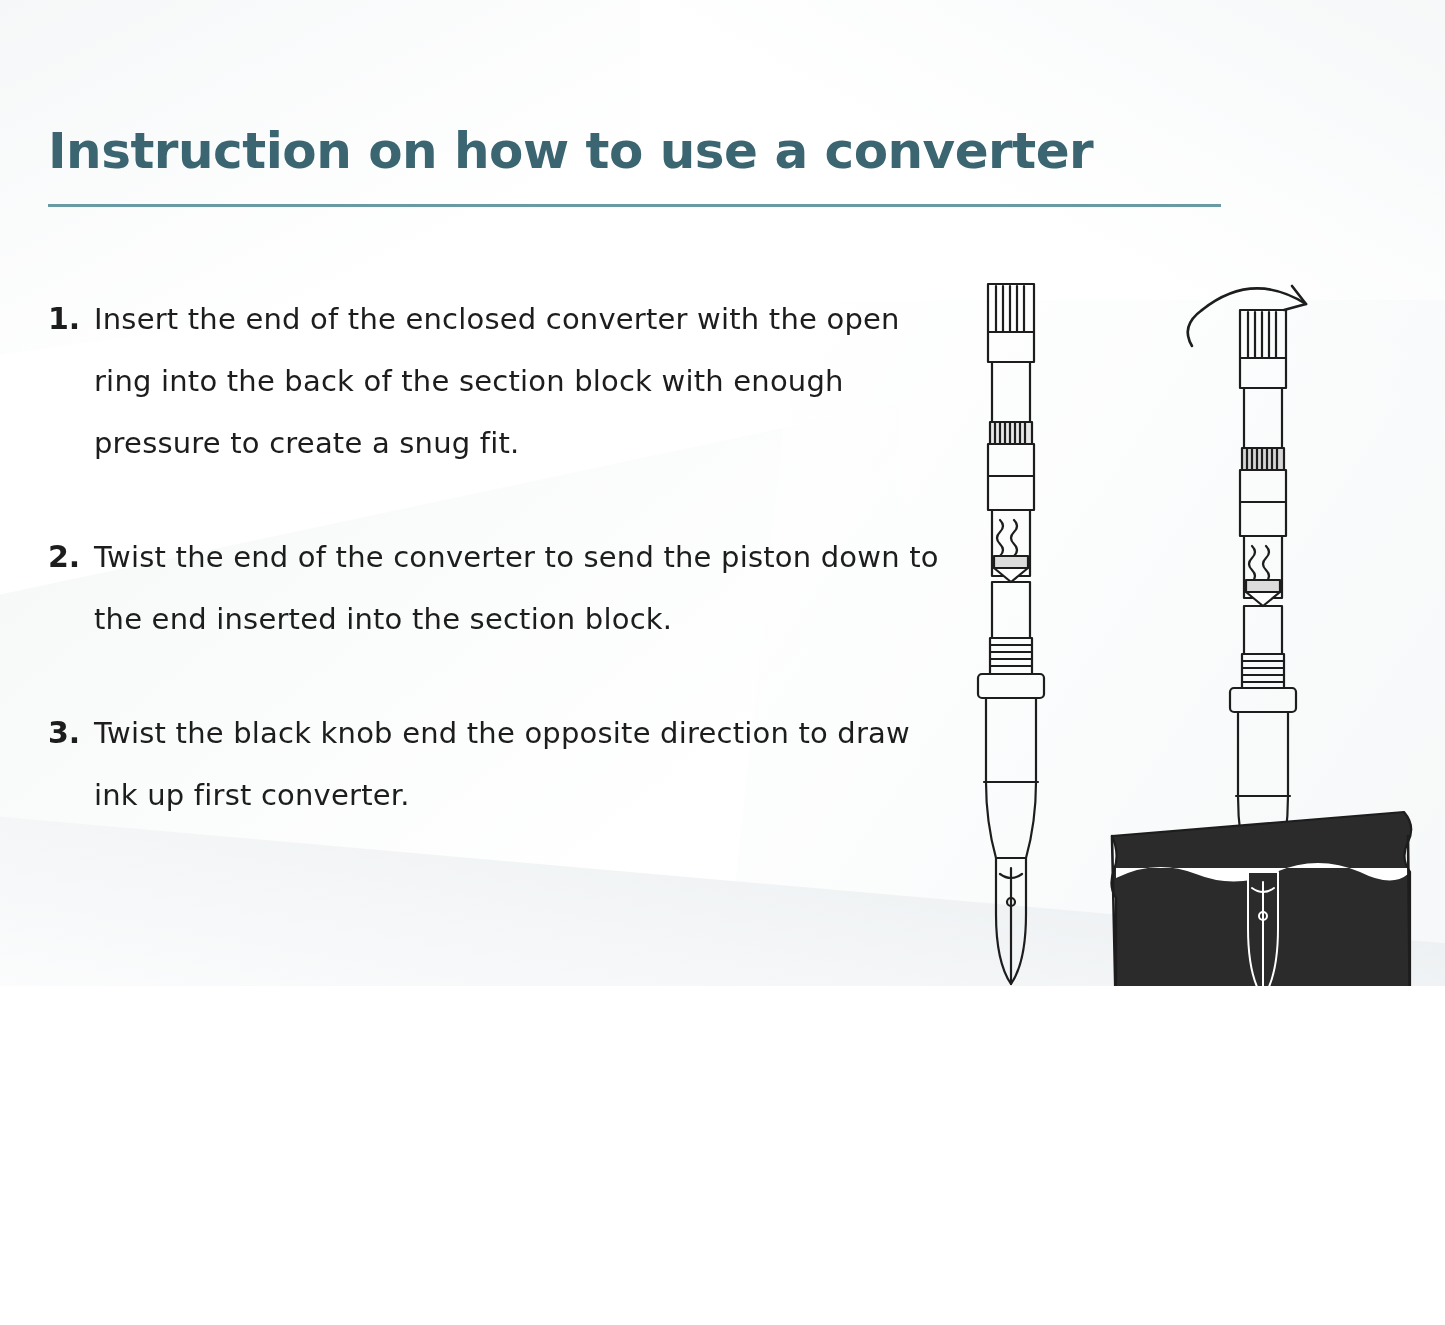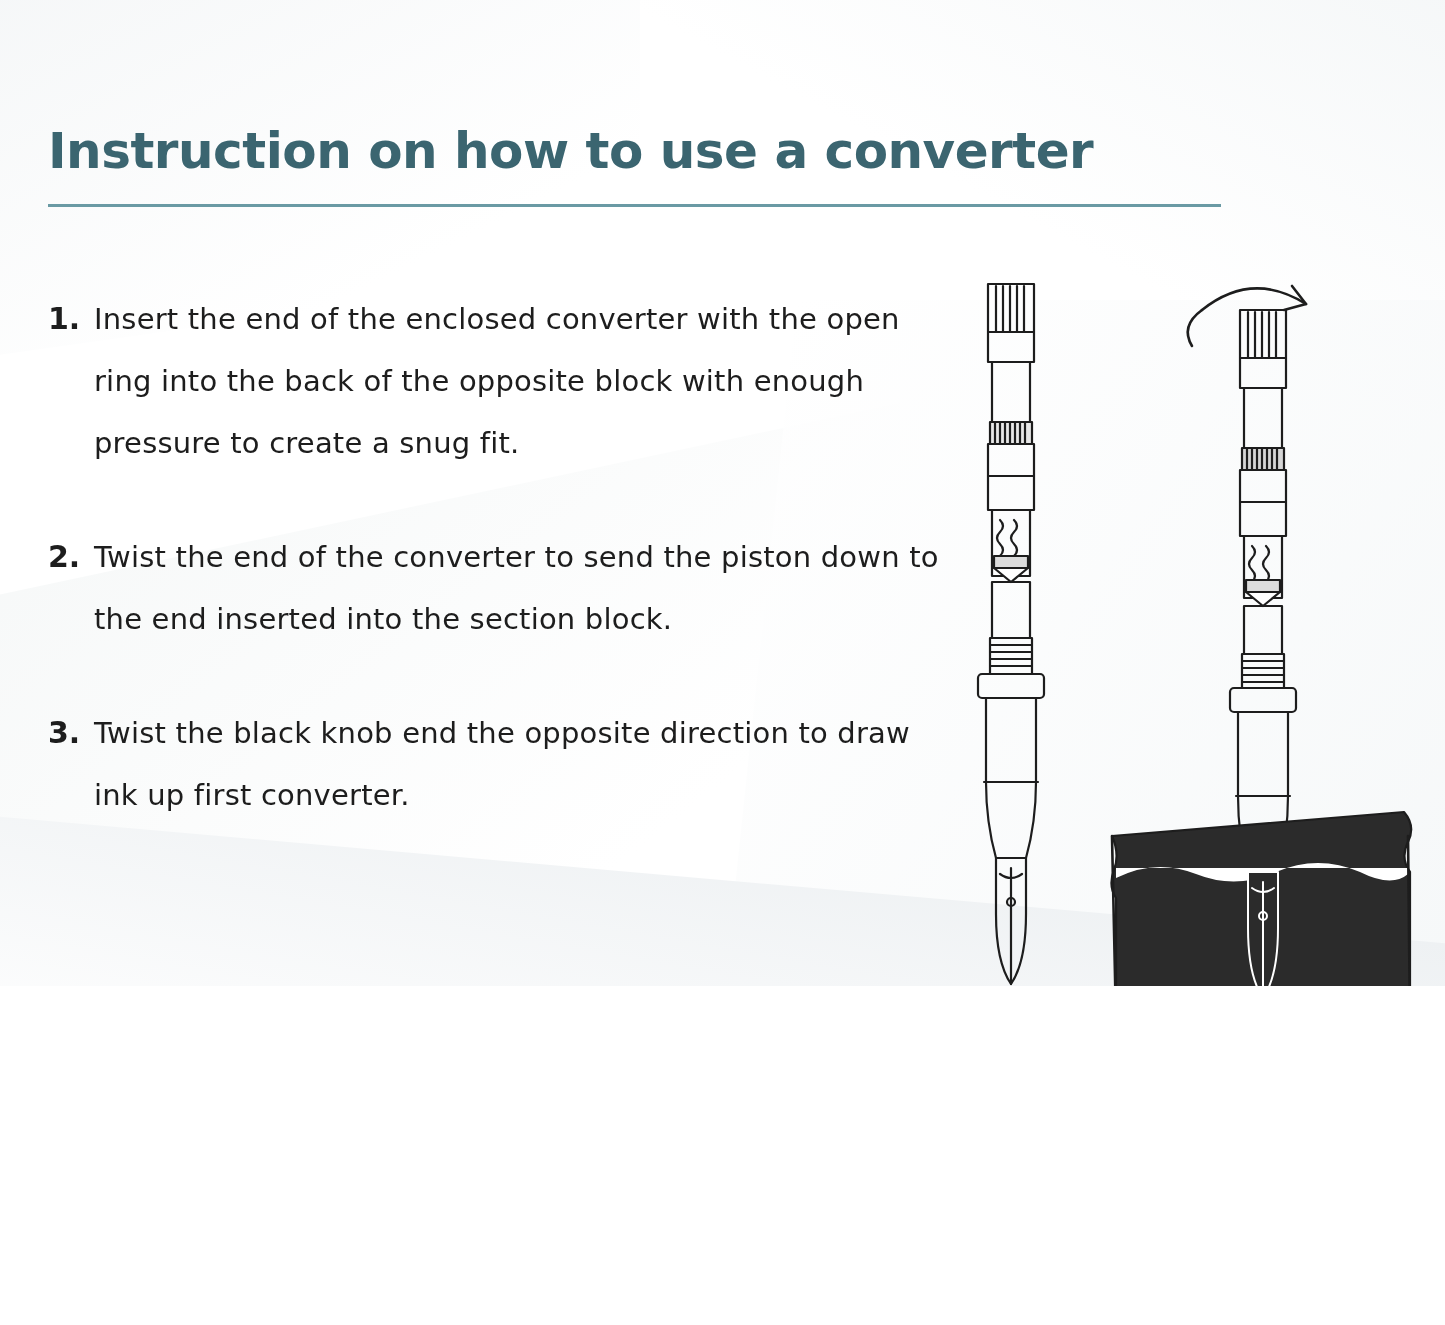--- a/index.html
+++ b/index.html
@@ -157,21 +157,21 @@
   <div class="facet f4"></div>
   <div class="facet f6"></div>
 
   <div id="title">Instruction on how to use a converter</div>
   <div id="title-rule"></div>
 
   <div id="steps">
 
     <div class="step">
       <div class="step-num">1.</div>
-      <div class="step-text">Insert the end of the enclosed converter with the open ring into the back of the opposite block with enough pressure to create a snug fit.</div>
+      <div class="step-text">Insert the end of the enclosed converter with the open ring into the back of the section block with enough pressure to create a snug fit.</div>
     </div>
 
     <div class="step">
       <div class="step-num">2.</div>
       <div class="step-text">Twist the end of the converter to send the piston down to the end inserted into the section block.</div>
     </div>
 
     <div class="step">
       <div class="step-num">3.</div>
       <div class="step-text">Twist the black knob end the opposite direction to draw ink up first converter.</div>

